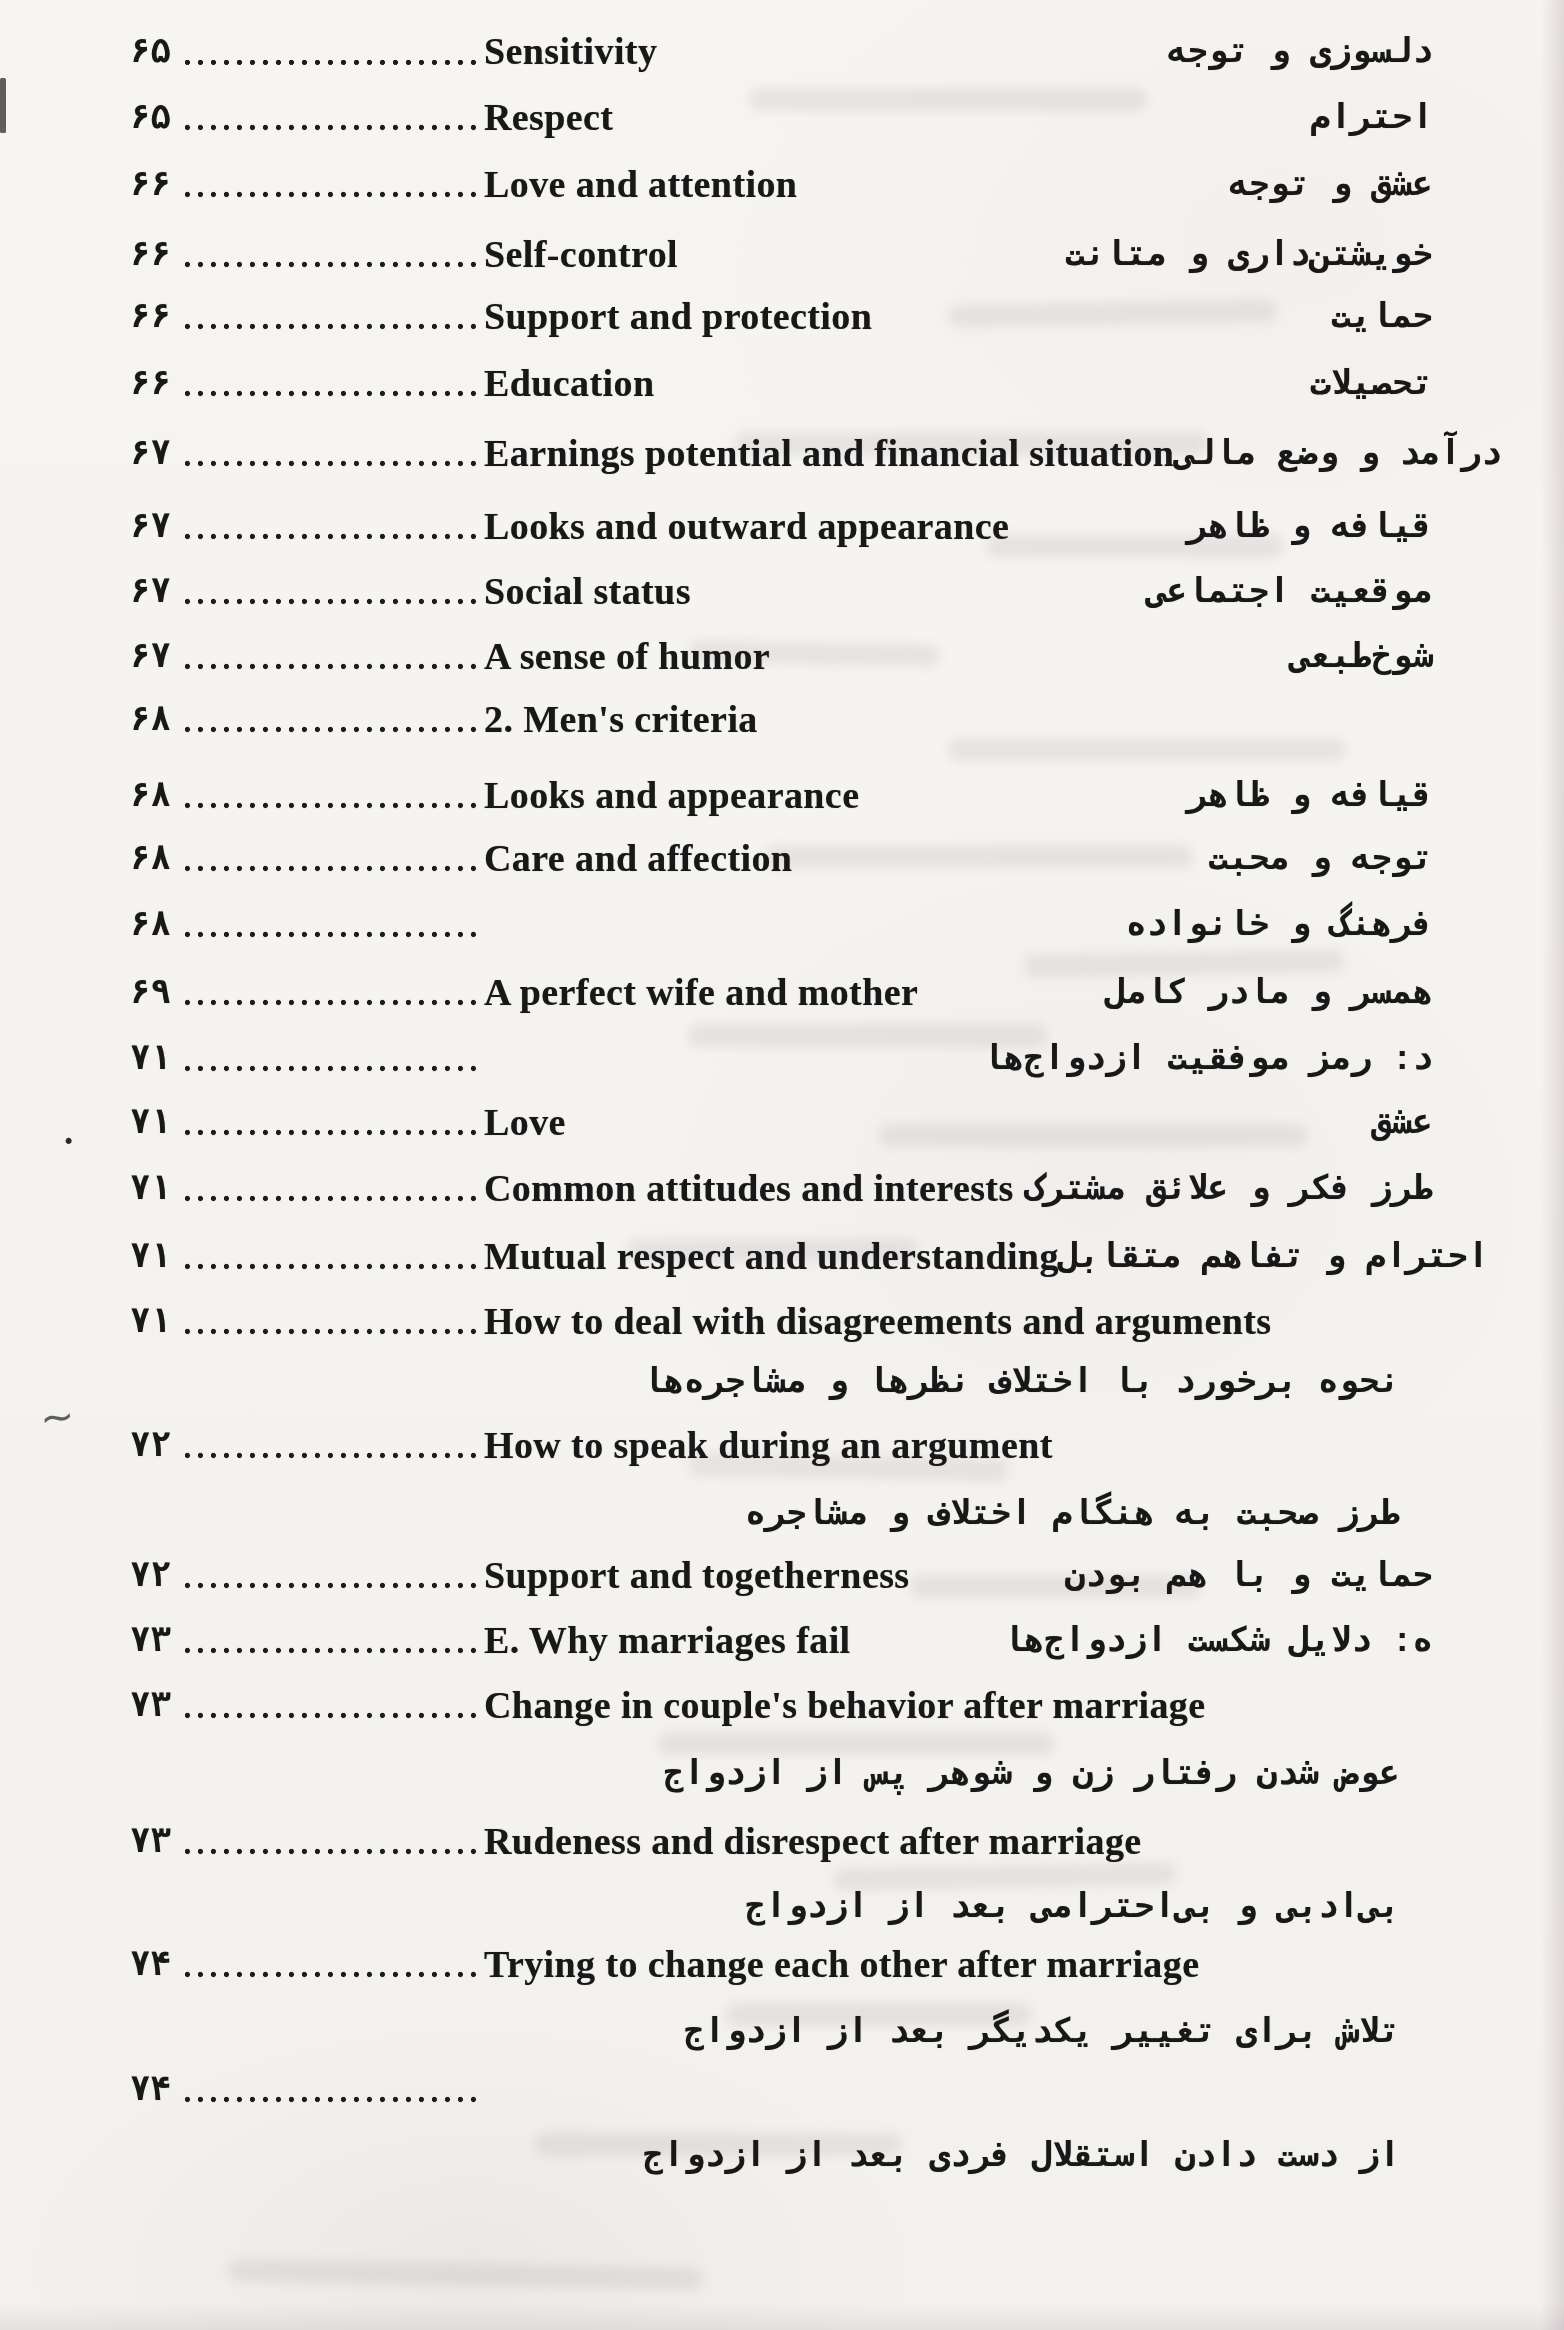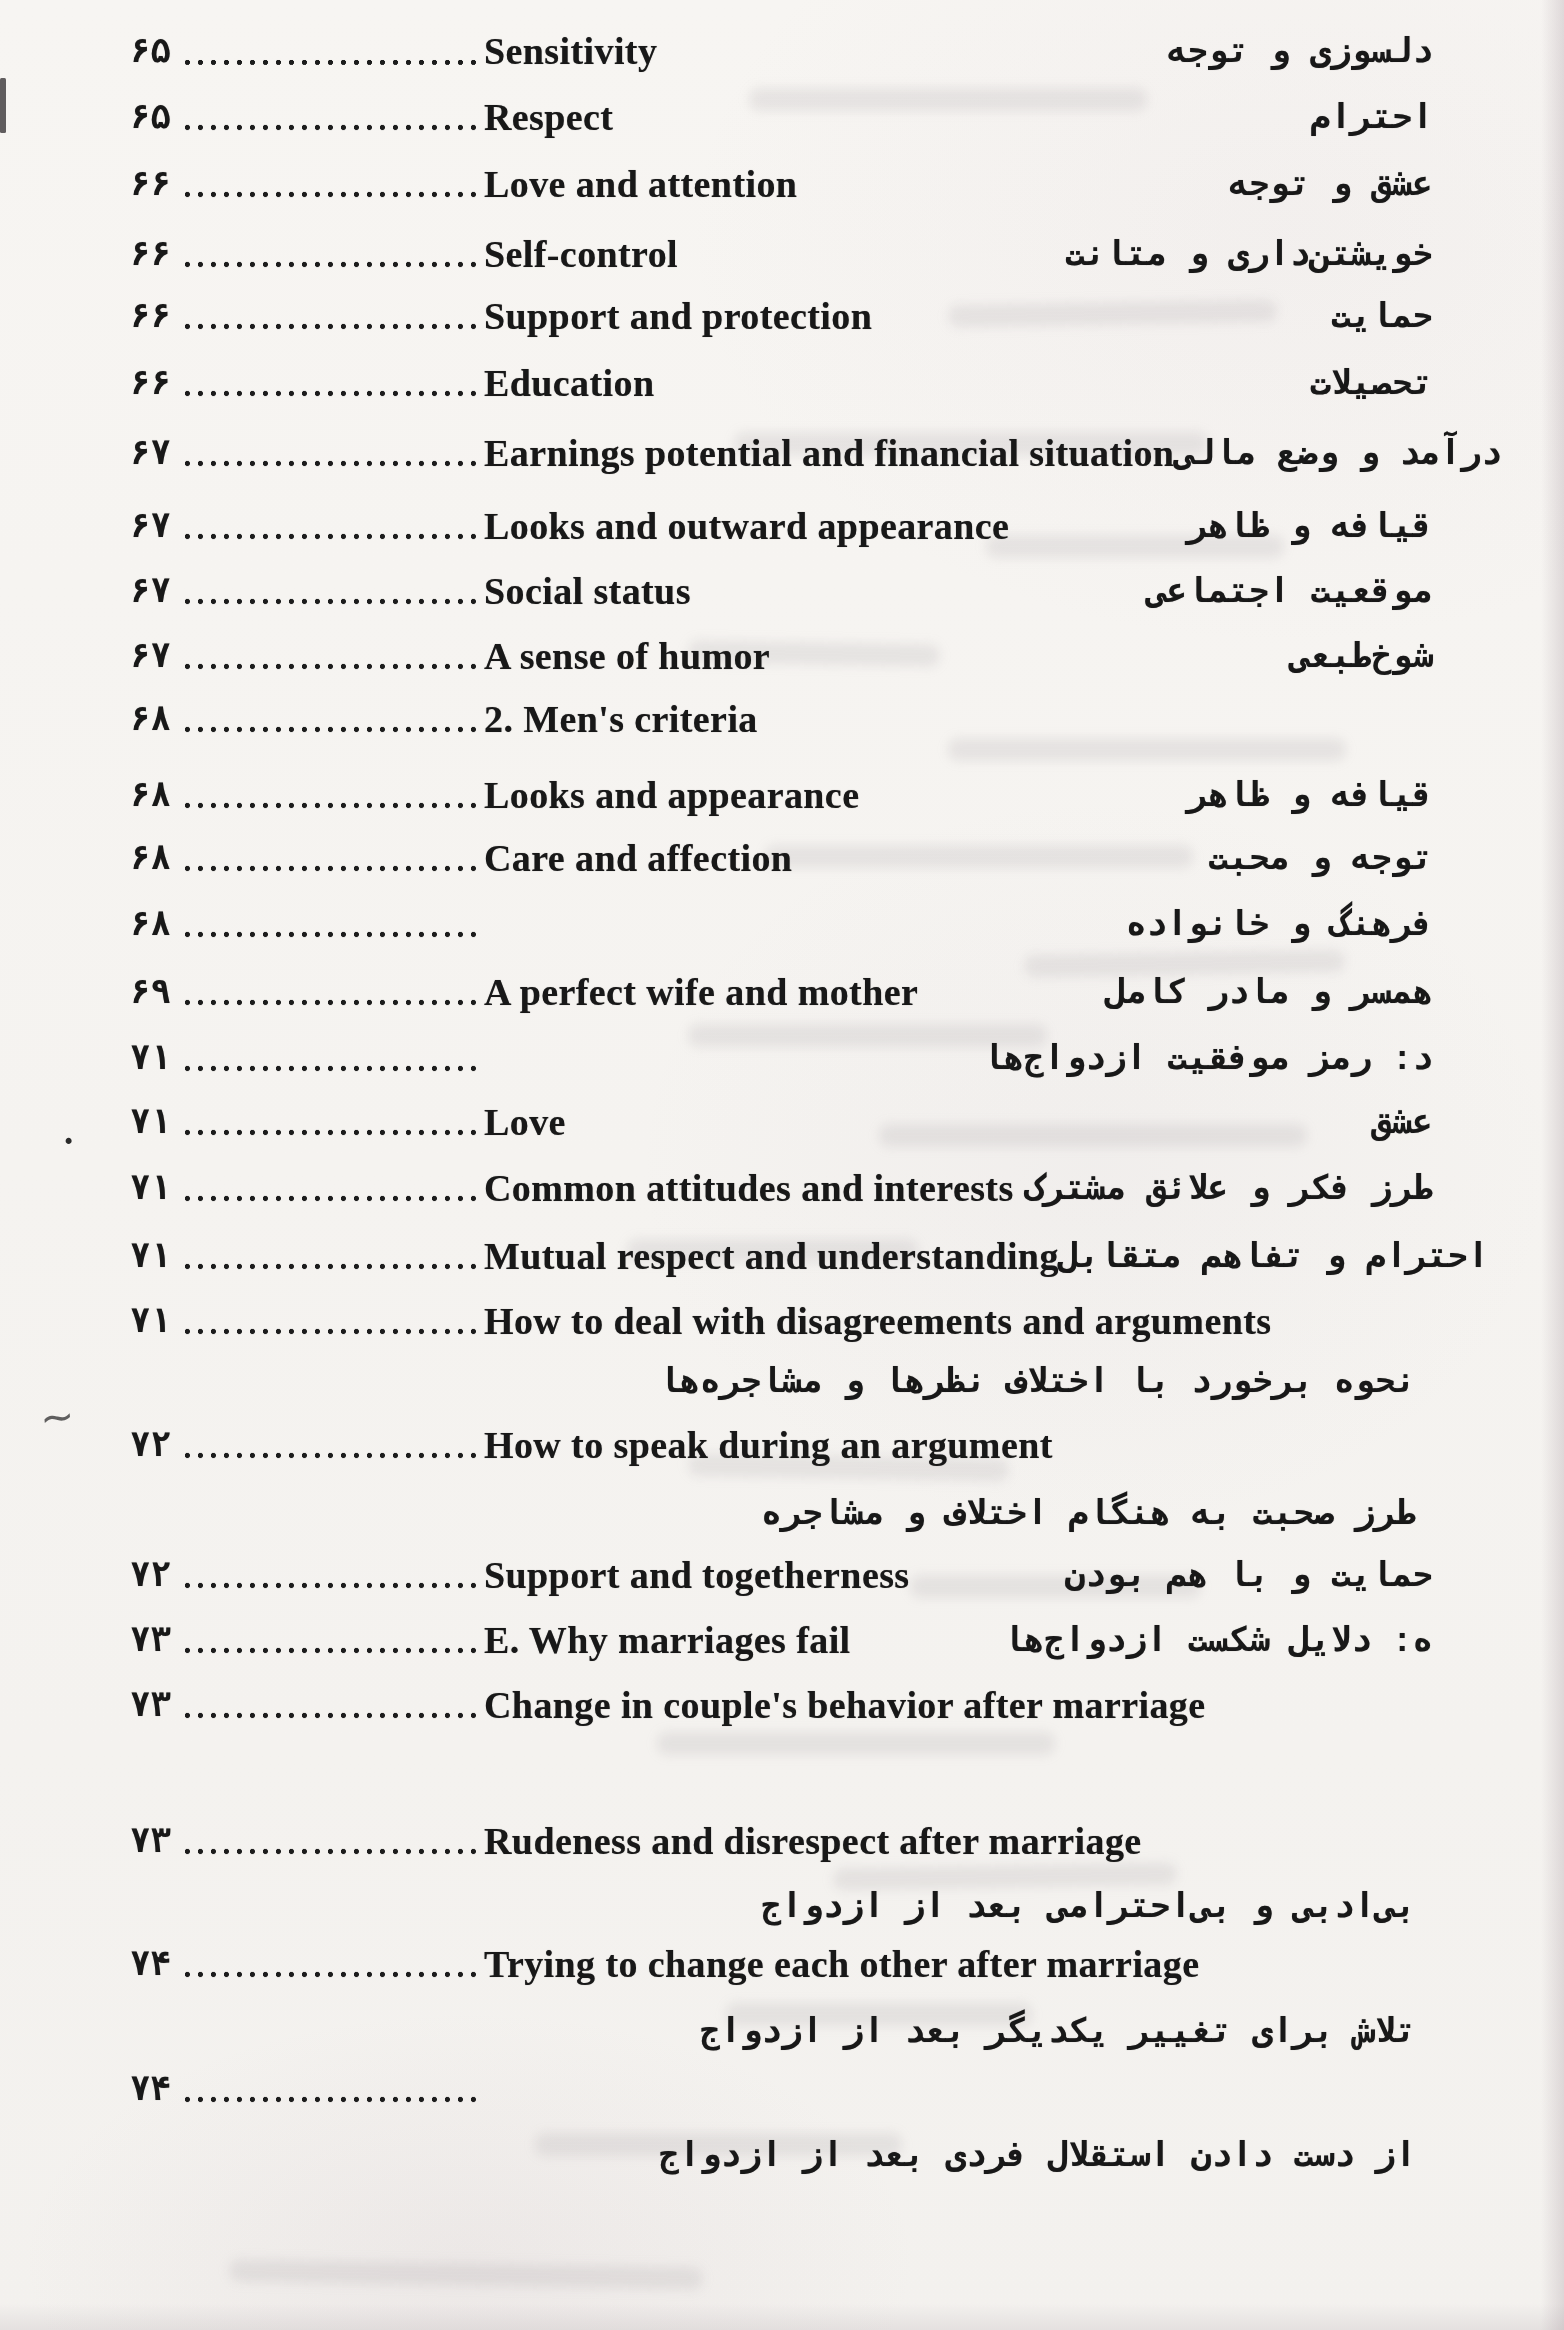--- a/index.html
+++ b/index.html
@@ -55,21 +55,21 @@
     font-family: Liberation Mono, monospace;
     font-size: 34px;
     font-weight: 700;
     direction: rtl;
     unicode-bidi: isolate;
     text-shadow: 0 0 0.8px rgba(20,20,20,0.45);
   }
   .fa-row {
     position: absolute;
     left: 130px;
-    right: 148px;
+    right: 164px;
     height: 67px;
     line-height: 67px;
     text-align: right;
     direction: rtl;
     white-space: nowrap;
   }
   .fa-row .fa { font-size: 34px; }
   
   .ghost {
     position: absolute;
@@ -298,20 +298,23 @@
       <span class="sp"></span>
       <span class="fa">ه: دلایل شکست ازدواج‌ها</span>
   </div>
   <div class="row" style="top:1671px">
     <span class="num">۷۳</span>
       <span class="dots"></span>
       <span class="en">Change in couple's behavior after marriage</span>
       <span class="sp"></span>
       <span class="fa"></span>
   </div>
+  <div class="fa-row" style="top:1742px">
+    <span class="fa">عوض شدن رفتار زن و شوهر پس از ازدواج</span>
+  </div>
   <div class="row" style="top:1807px">
     <span class="num">۷۳</span>
       <span class="dots"></span>
       <span class="en">Rudeness and disrespect after marriage</span>
       <span class="sp"></span>
       <span class="fa"></span>
   </div>
   <div class="fa-row" style="top:1875px">
     <span class="fa">بی‌ادبی و بی‌احترامی بعد از ازدواج</span>
   </div>

